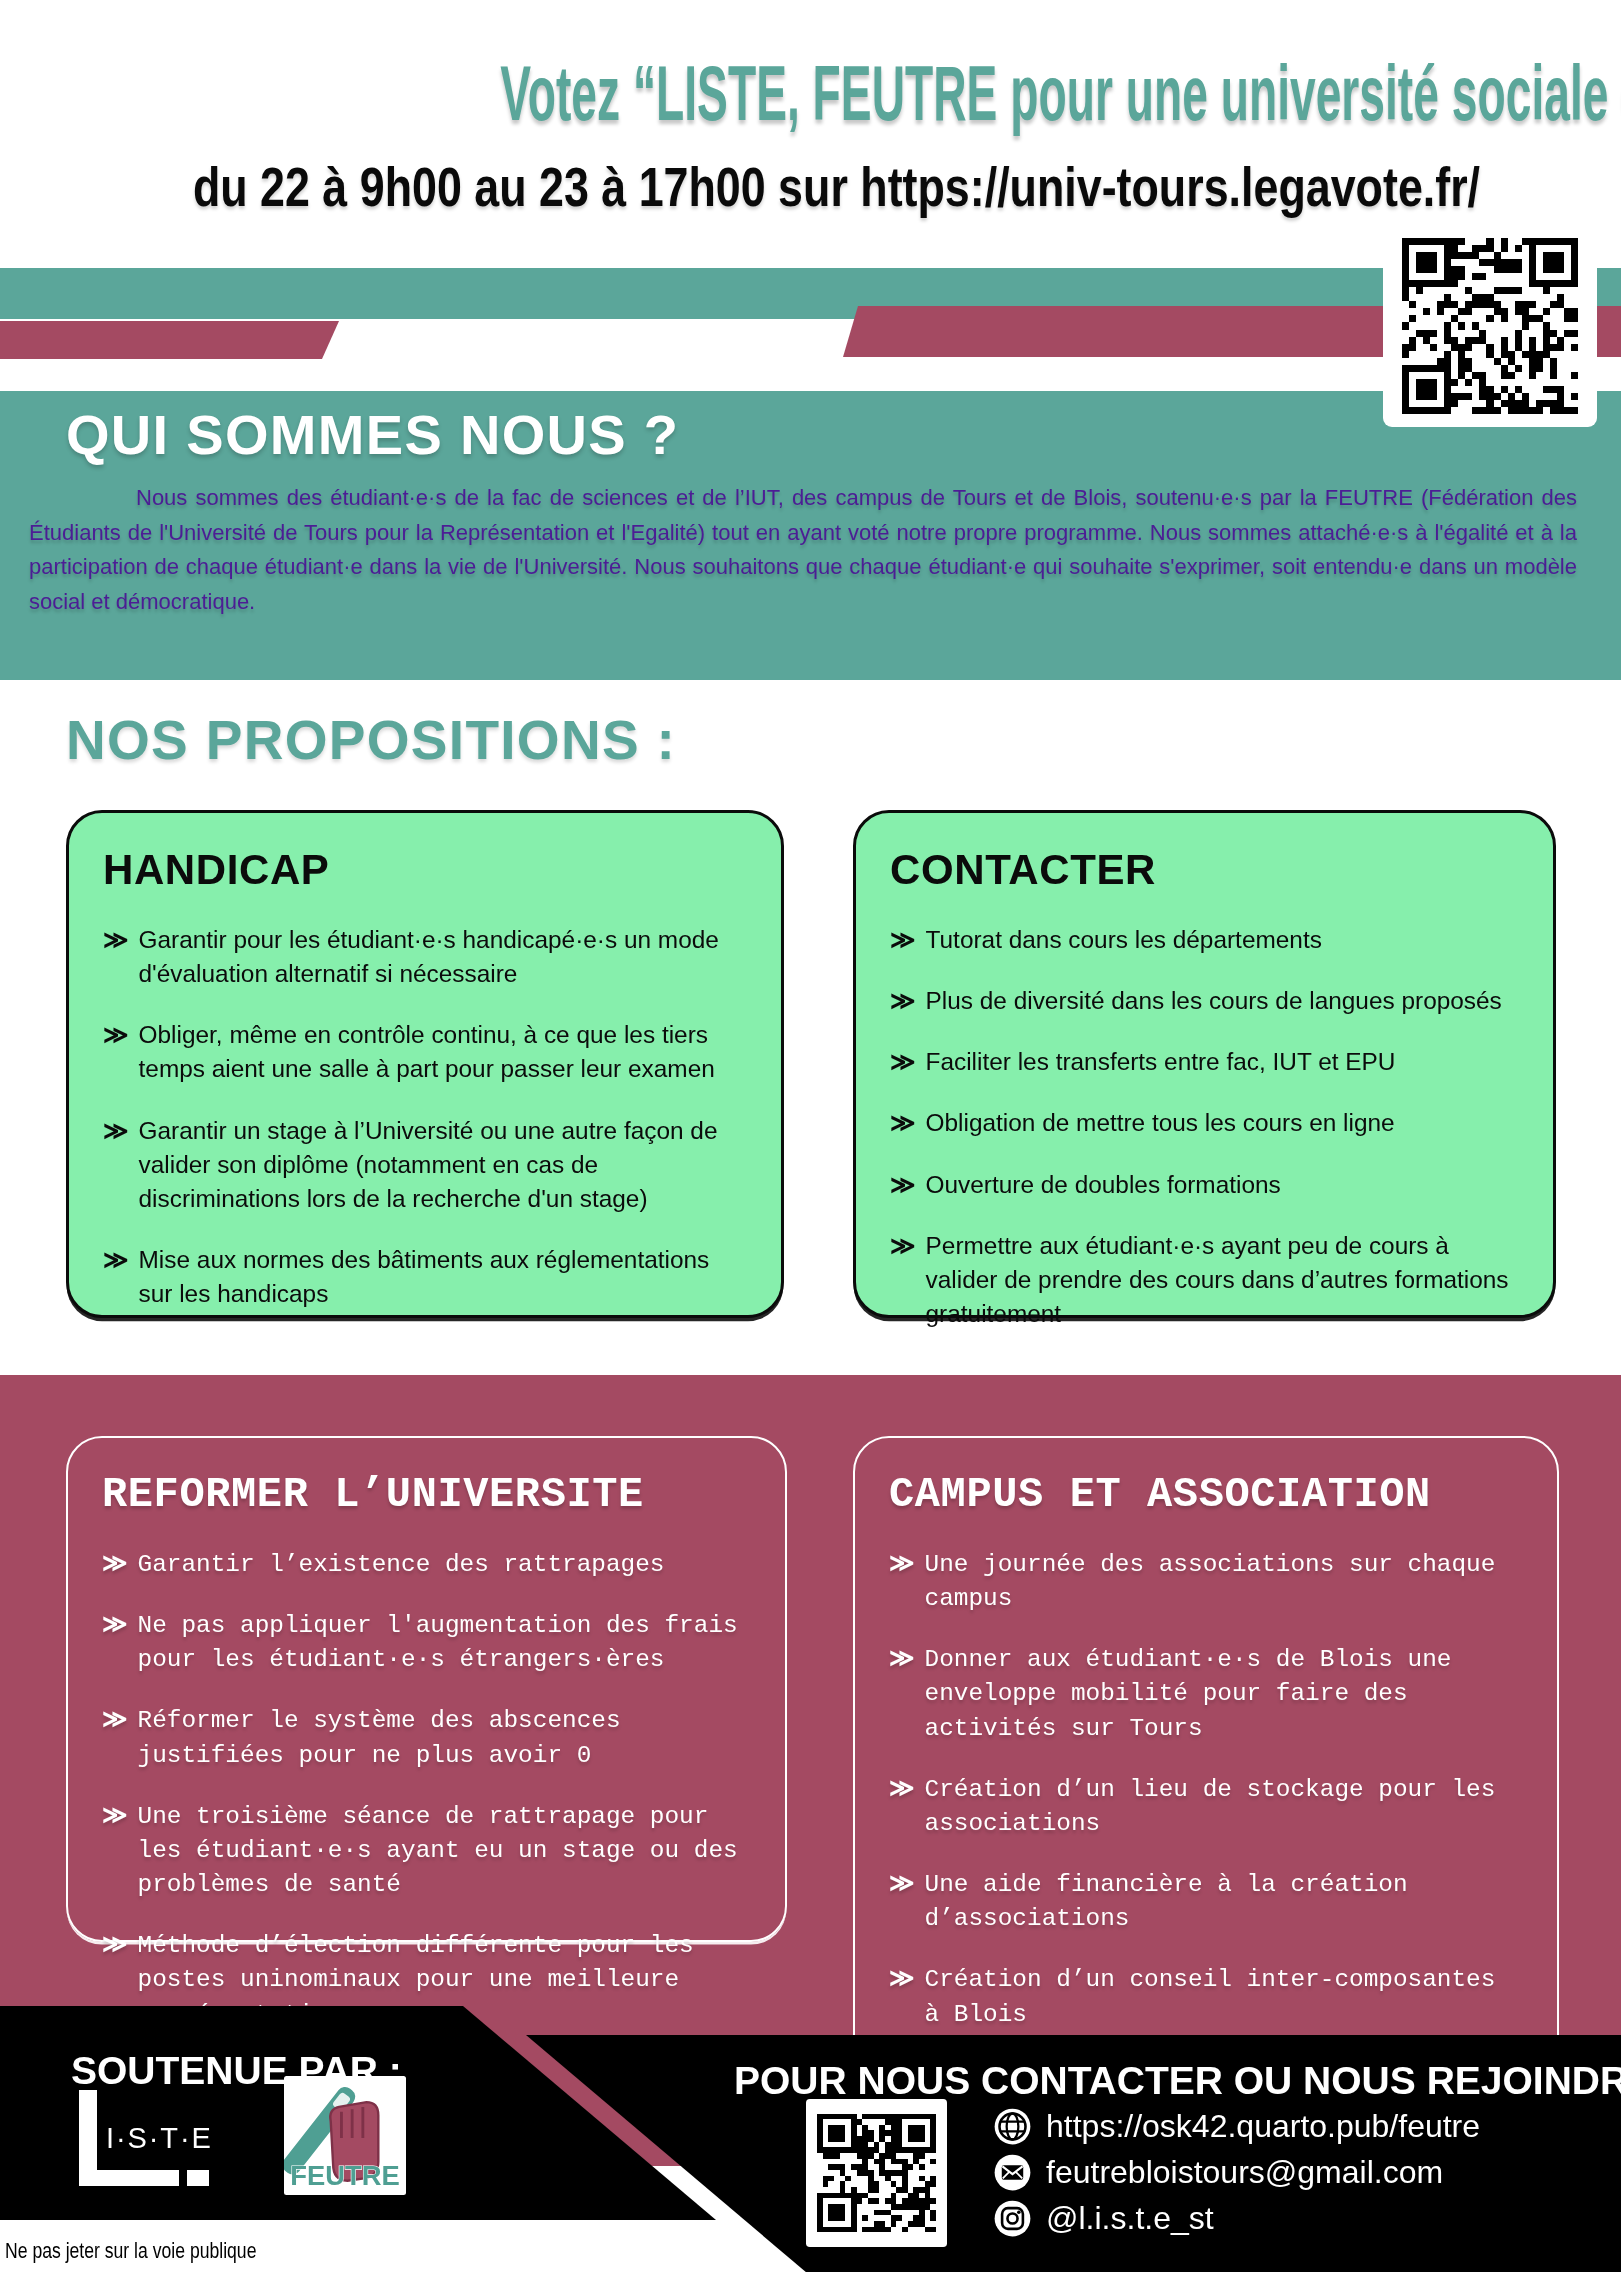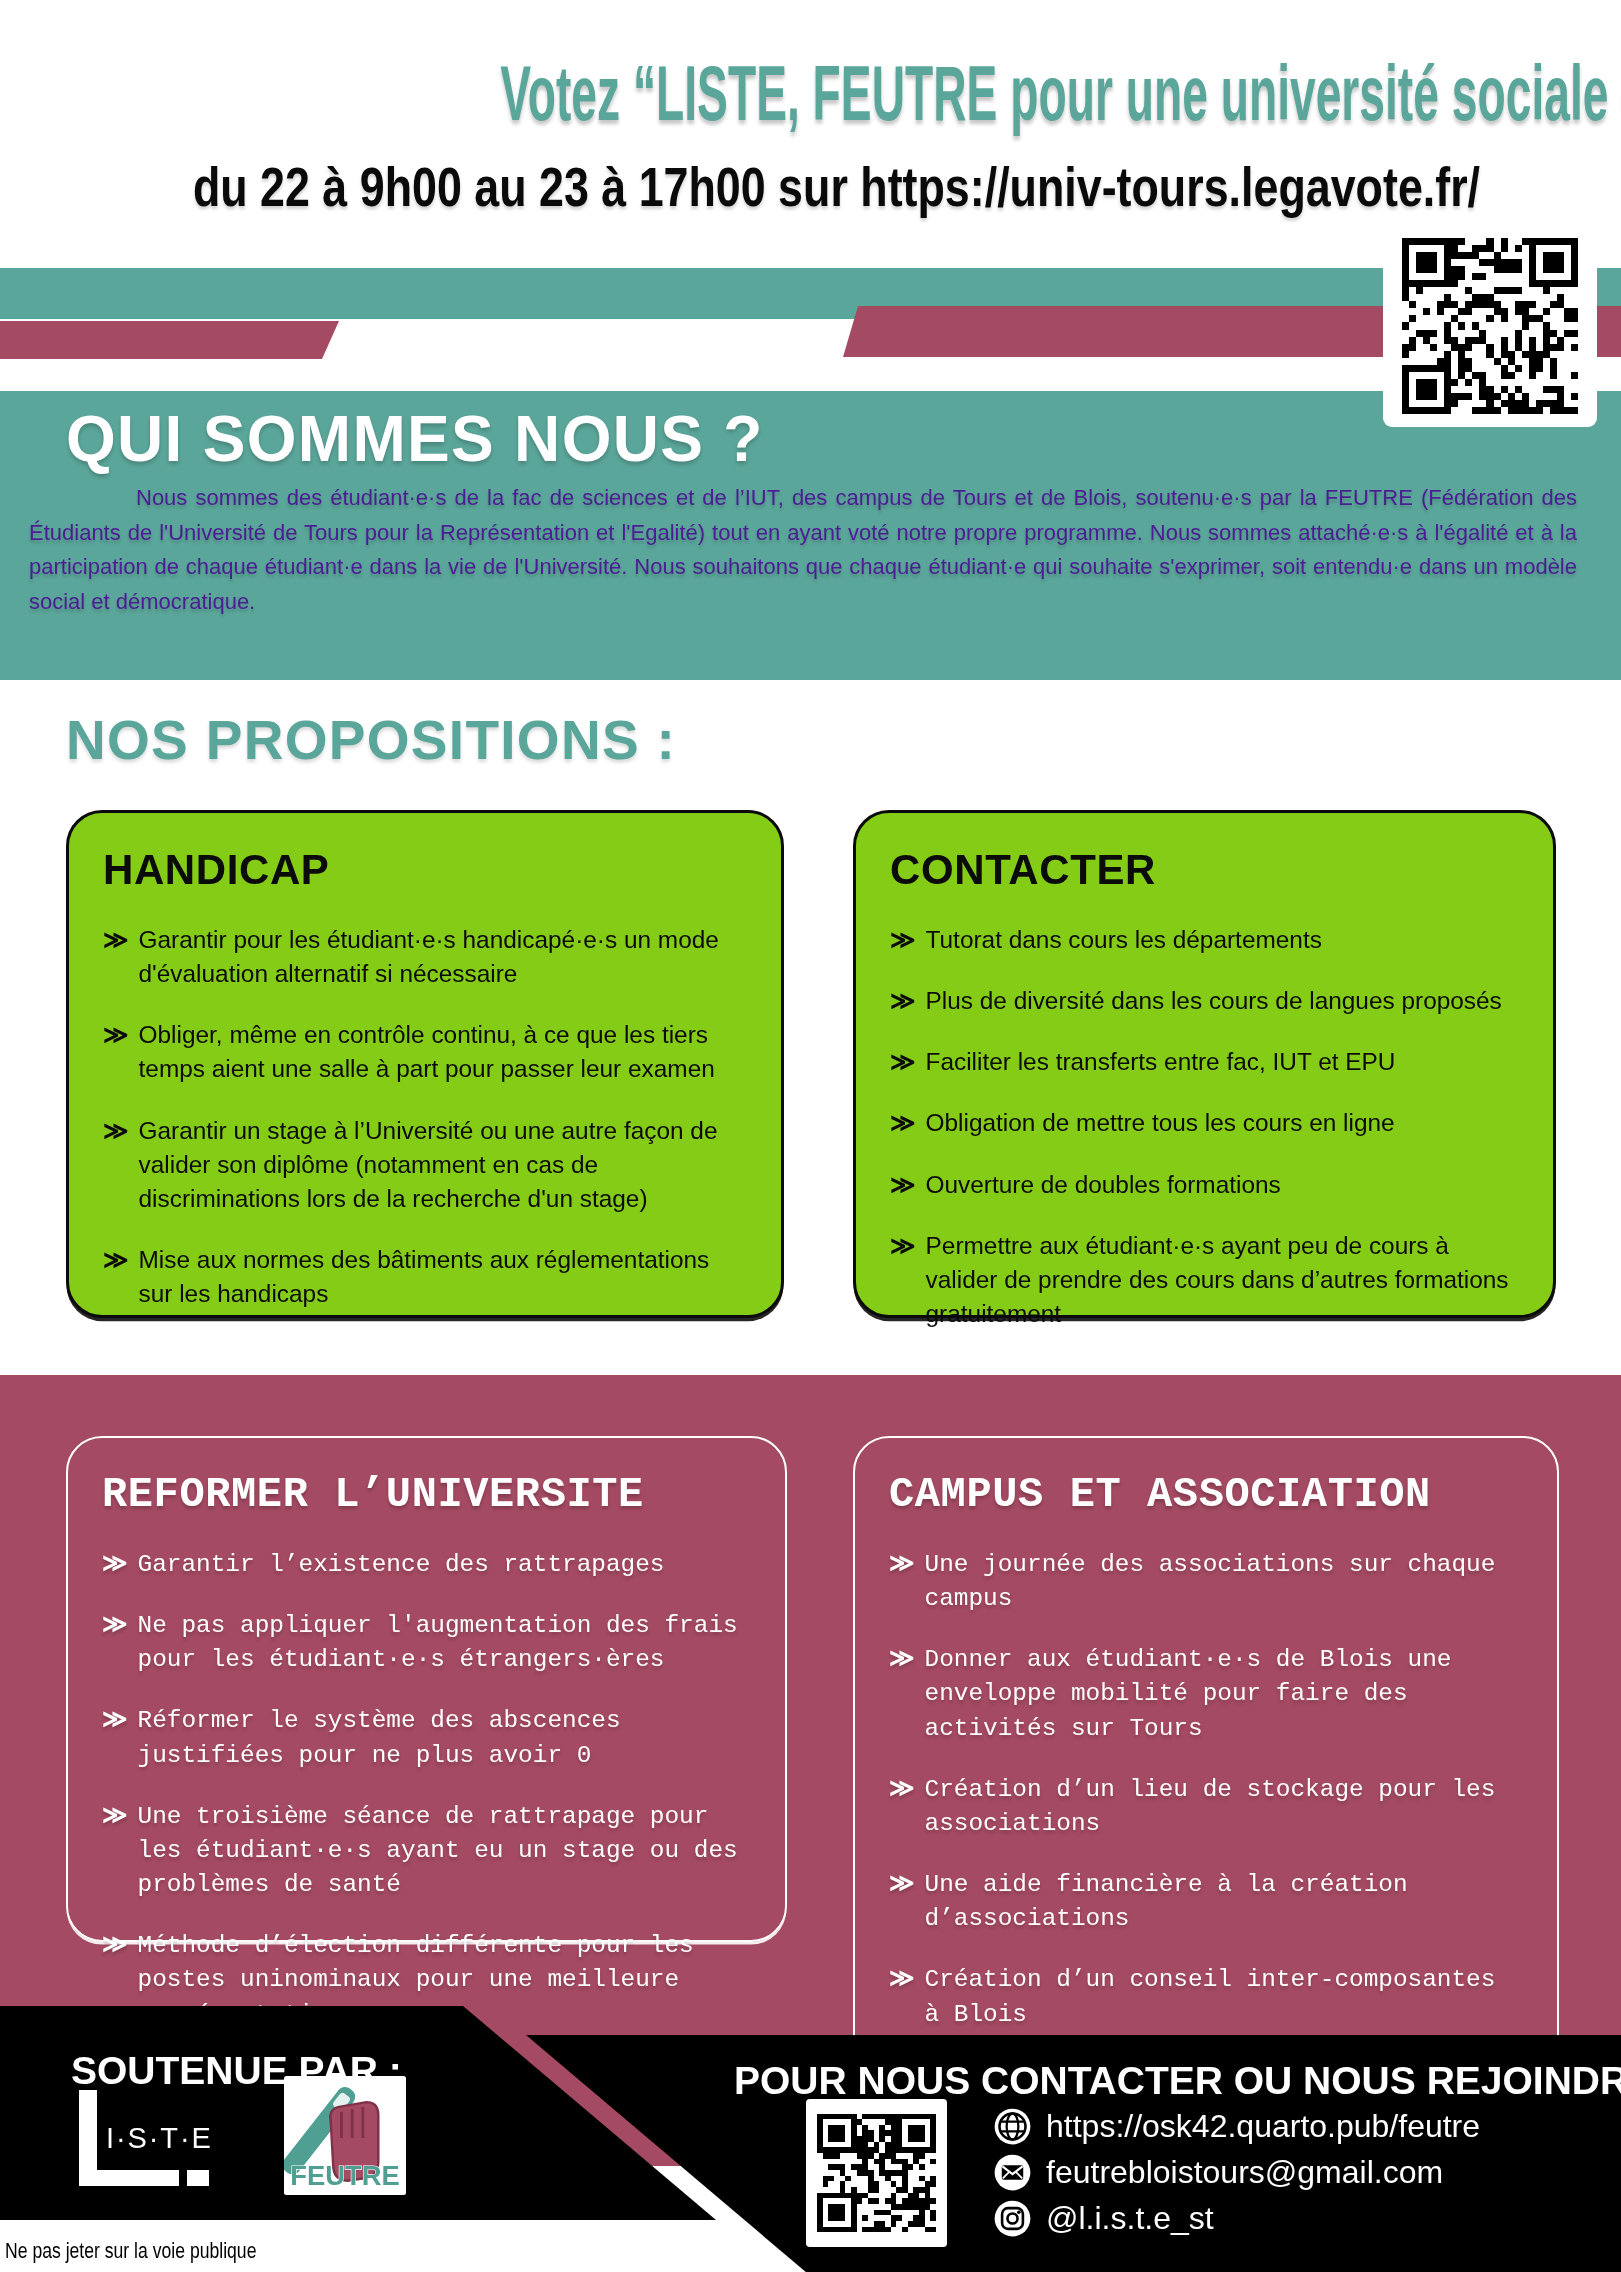--- a/index.html
+++ b/index.html
@@ -29,35 +29,35 @@
   .qr-box-top{left:1383px;top:225px;width:214px;height:202px;}
   .qr-box-bottom{left:806px;top:2099px;width:141px;height:148px;border-radius:3.8px;}
   .qr{display:grid;background:#fff;}
   .qr-top{width:176px;height:176px;}
   .qr-bottom{width:119px;height:119px;}
   .qr div{background:#fff;}
   .qr div.on{background:#000;}
 
   
   .who{left:0;right:0;top:391px;height:289px;background:#5ba69a;z-index:1;}
-  .who-heading{position:absolute;left:66px;top:11.4px;font-size:64px;font-weight:bold;color:#fff;
+  .who-heading{position:absolute;left:66px;top:11.4px;font-size:56px;font-weight:bold;color:#fff;
                letter-spacing:1.3px;text-shadow:0 3.2px 4.4px rgba(0,0,0,.20);}
   .who-text{position:absolute;left:29px;right:44px;top:90px;font-size:22px;line-height:1.57;
             color:#4c1d95;text-align:justify;text-indent:107px;text-shadow:0 2.5px 3.2px rgba(0,0,0,.18);}
 
   
   .props-heading{left:66px;top:708px;font-size:55px;font-weight:bold;color:#5ba69a;
                  letter-spacing:1.3px;text-shadow:0 2.5px 3.8px rgba(0,0,0,.15);}
 
   .card{border-radius:36px;padding:33px 34px 25px 34px;box-sizing:border-box;z-index:3;}
   .card h2{margin:0 0 29px 0;font-size:42px;letter-spacing:0.6px;}
   .card .item{display:flex;gap:10px;margin-bottom:27px;font-size:24.4px;line-height:1.4;}
   .card .chev{flex:0 0 auto;font-weight:bold;}
 
-  .card-light{background:#84cc16;border:3.2px solid #0b0b0b;color:#0b0b0b;
+  .card-light{background:#86efac;border:3.2px solid #0b0b0b;color:#0b0b0b;
               box-shadow:0 3.8px 0 -0.6px rgba(0,0,0,.85);}
   .card-light h2{color:#0b0b0b;}
   .card-handicap{left:66px;top:810px;width:718px;height:508px;}
   .card-education{left:853px;top:810px;width:703px;height:508px;}
 
   .maroon-section{left:0;right:0;top:1375px;height:791px;background:#a44a62;z-index:0;}
   .card-dark{background:transparent;border:2.5px solid #fff;color:#fff;
              box-shadow:0 3.2px 0 -0.6px rgba(255,255,255,.9);font-family:Liberation Mono, monospace;}
   .card-dark h2{color:#fff;text-shadow:0 2.5px 3.2px rgba(0,0,0,.2);}
   .card-dark .item{text-shadow:0 2.5px 3.2px rgba(0,0,0,.18);}

